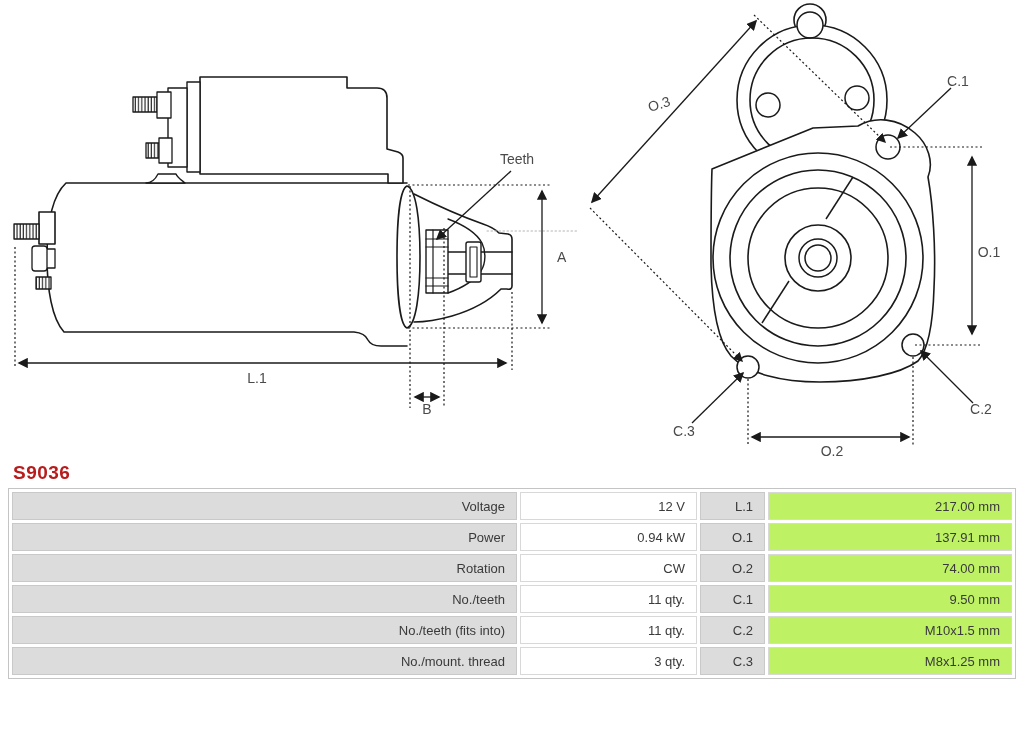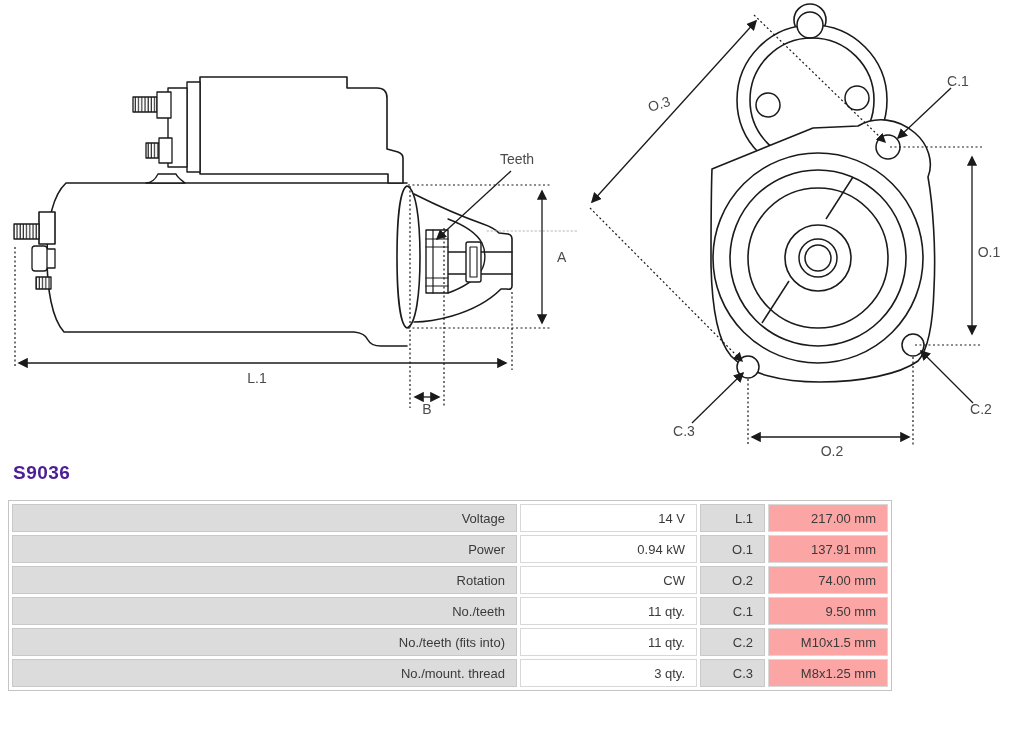--- a/index.html
+++ b/index.html
@@ -1,24 +1,24 @@
 <!DOCTYPE html>
 <html><head>
 <meta charset="utf-8">
 <style>
   html,body{margin:0;padding:0;background:#ffffff;}
   body{width:1024px;height:745px;font-family:"Liberation Sans",sans-serif;overflow:hidden;}
   .drawing-area{width:1024px;height:460px;position:relative;}
   .part-number{margin:2px 0 4px 13px;font-size:19px;font-weight:bold;letter-spacing:.5px;color:#b22222;height:22px;line-height:22px;}
-  table.specs{border-collapse:separate;border-spacing:3px;margin:16px 8px;width:884px;border:1px solid #c4c4c4;table-layout:fixed;}
+  table.specs{border-collapse:separate;border-spacing:3px;margin:4px 8px;width:1008px;border:1px solid #c4c4c4;table-layout:fixed;}
   table.specs td{height:26px;font-size:13px;color:#3a3a3a;text-align:right;padding:0 11px 0 4px;white-space:nowrap;overflow:hidden;}
   td.c-label{width:488px;background:#dcdcdc;border:1px solid #c9c9c9;}
   td.c-value{width:160px;background:#ffffff;border:1px solid #d8d8d8;}
   td.c-dim{width:48px;background:#dcdcdc;border:1px solid #c9c9c9;}
-  td.c-dimval{background:#fca5a5;border:1px solid #d8d8d8;}
+  td.c-dimval{background:#bef264;border:1px solid #d8d8d8;}
   svg text{font-family:"Liberation Sans",sans-serif;fill:#4a4a4a;font-size:14px;}
 </style>
 </head>
 <body>
 
 <div class="drawing-area">
 <svg width="1024" height="460" viewBox="0 0 1024 460">
   <defs>
     <marker id="arr" viewBox="0 0 10 10" refX="8.5" refY="5" markerWidth="8" markerHeight="8" orient="auto-start-reverse">
       <path d="M0,0 L10,5 L0,10 z" fill="#1a1a1a"></path>
@@ -127,27 +127,27 @@
   </g>
   <text x="659" y="109" text-anchor="middle" transform="rotate(-17 659 104)">O.3</text>
   <text x="958" y="86" text-anchor="middle">C.1</text>
   <text x="989" y="257" text-anchor="middle">O.1</text>
   <text x="981" y="414" text-anchor="middle">C.2</text>
   <text x="684" y="436" text-anchor="middle">C.3</text>
   <text x="832" y="456" text-anchor="middle">O.2</text>
 </svg>
 </div>
 
-<div class="part-number" style="color: #4c1d95;">S9036</div>
+<div class="part-number" style="color: #b91c1c;">S9036</div>
 
 <table class="specs">
   <tbody>
     <tr>
       <td class="c-label">Voltage</td>
-      <td class="c-value">14 V</td>
+      <td class="c-value">12 V</td>
       <td class="c-dim">L.1</td>
       <td class="c-dimval">217.00 mm</td>
     </tr>
     <tr>
       <td class="c-label">Power</td>
       <td class="c-value">0.94 kW</td>
       <td class="c-dim">O.1</td>
       <td class="c-dimval">137.91 mm</td>
     </tr>
     <tr>

